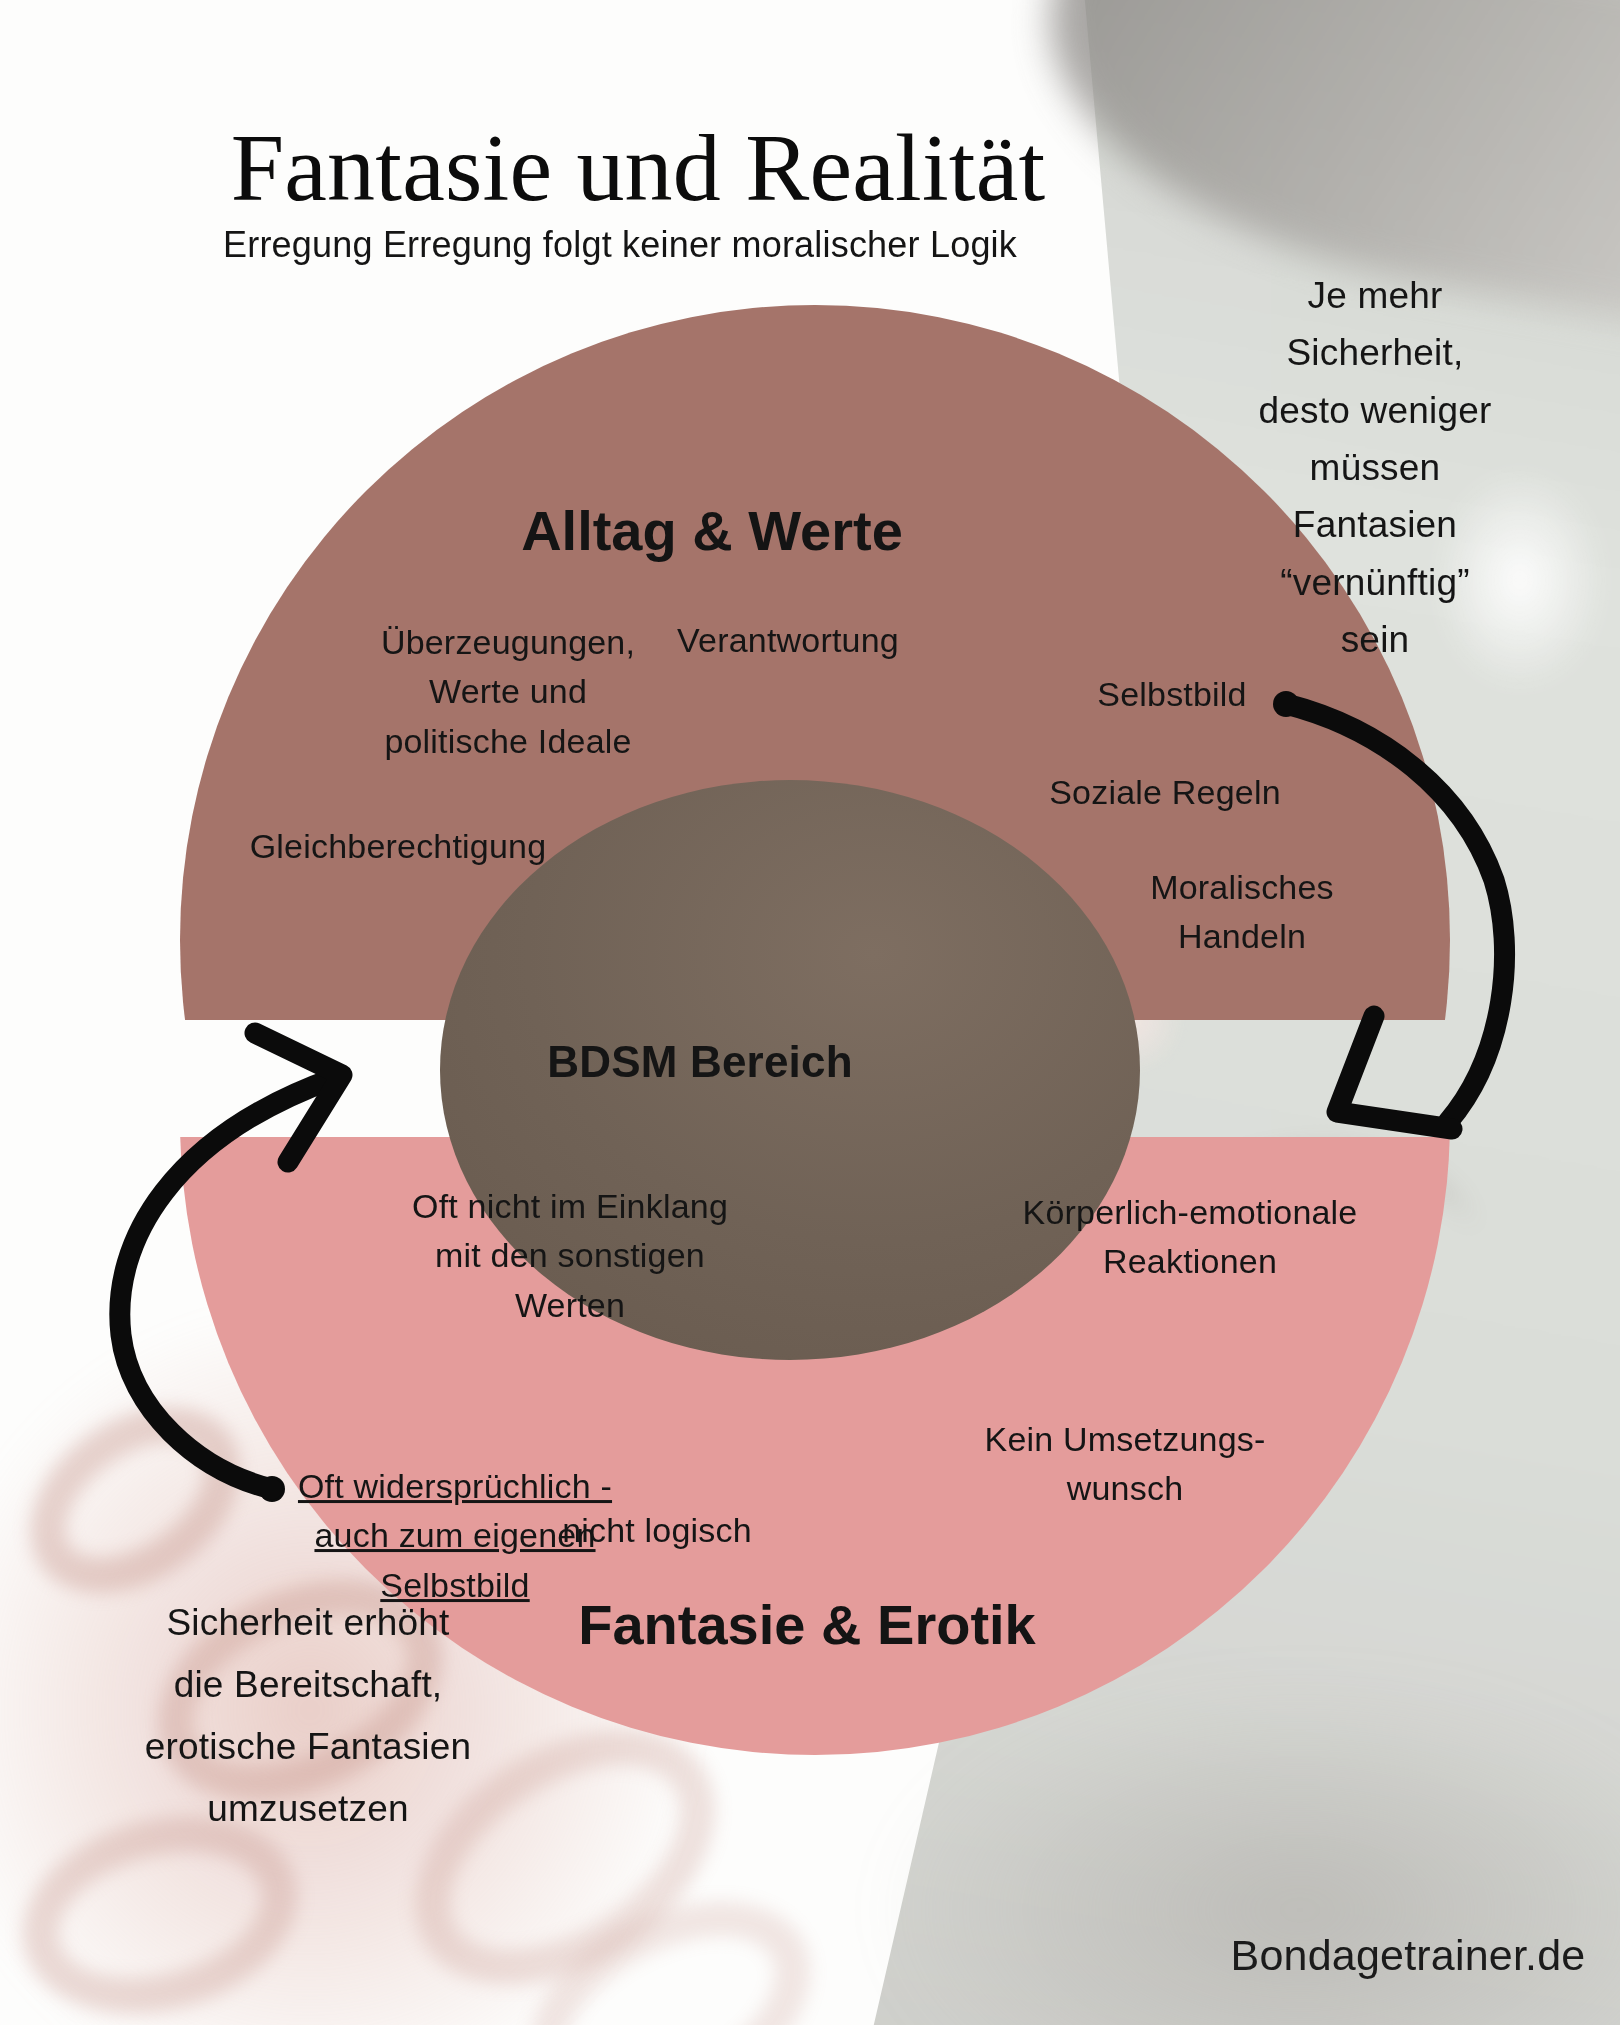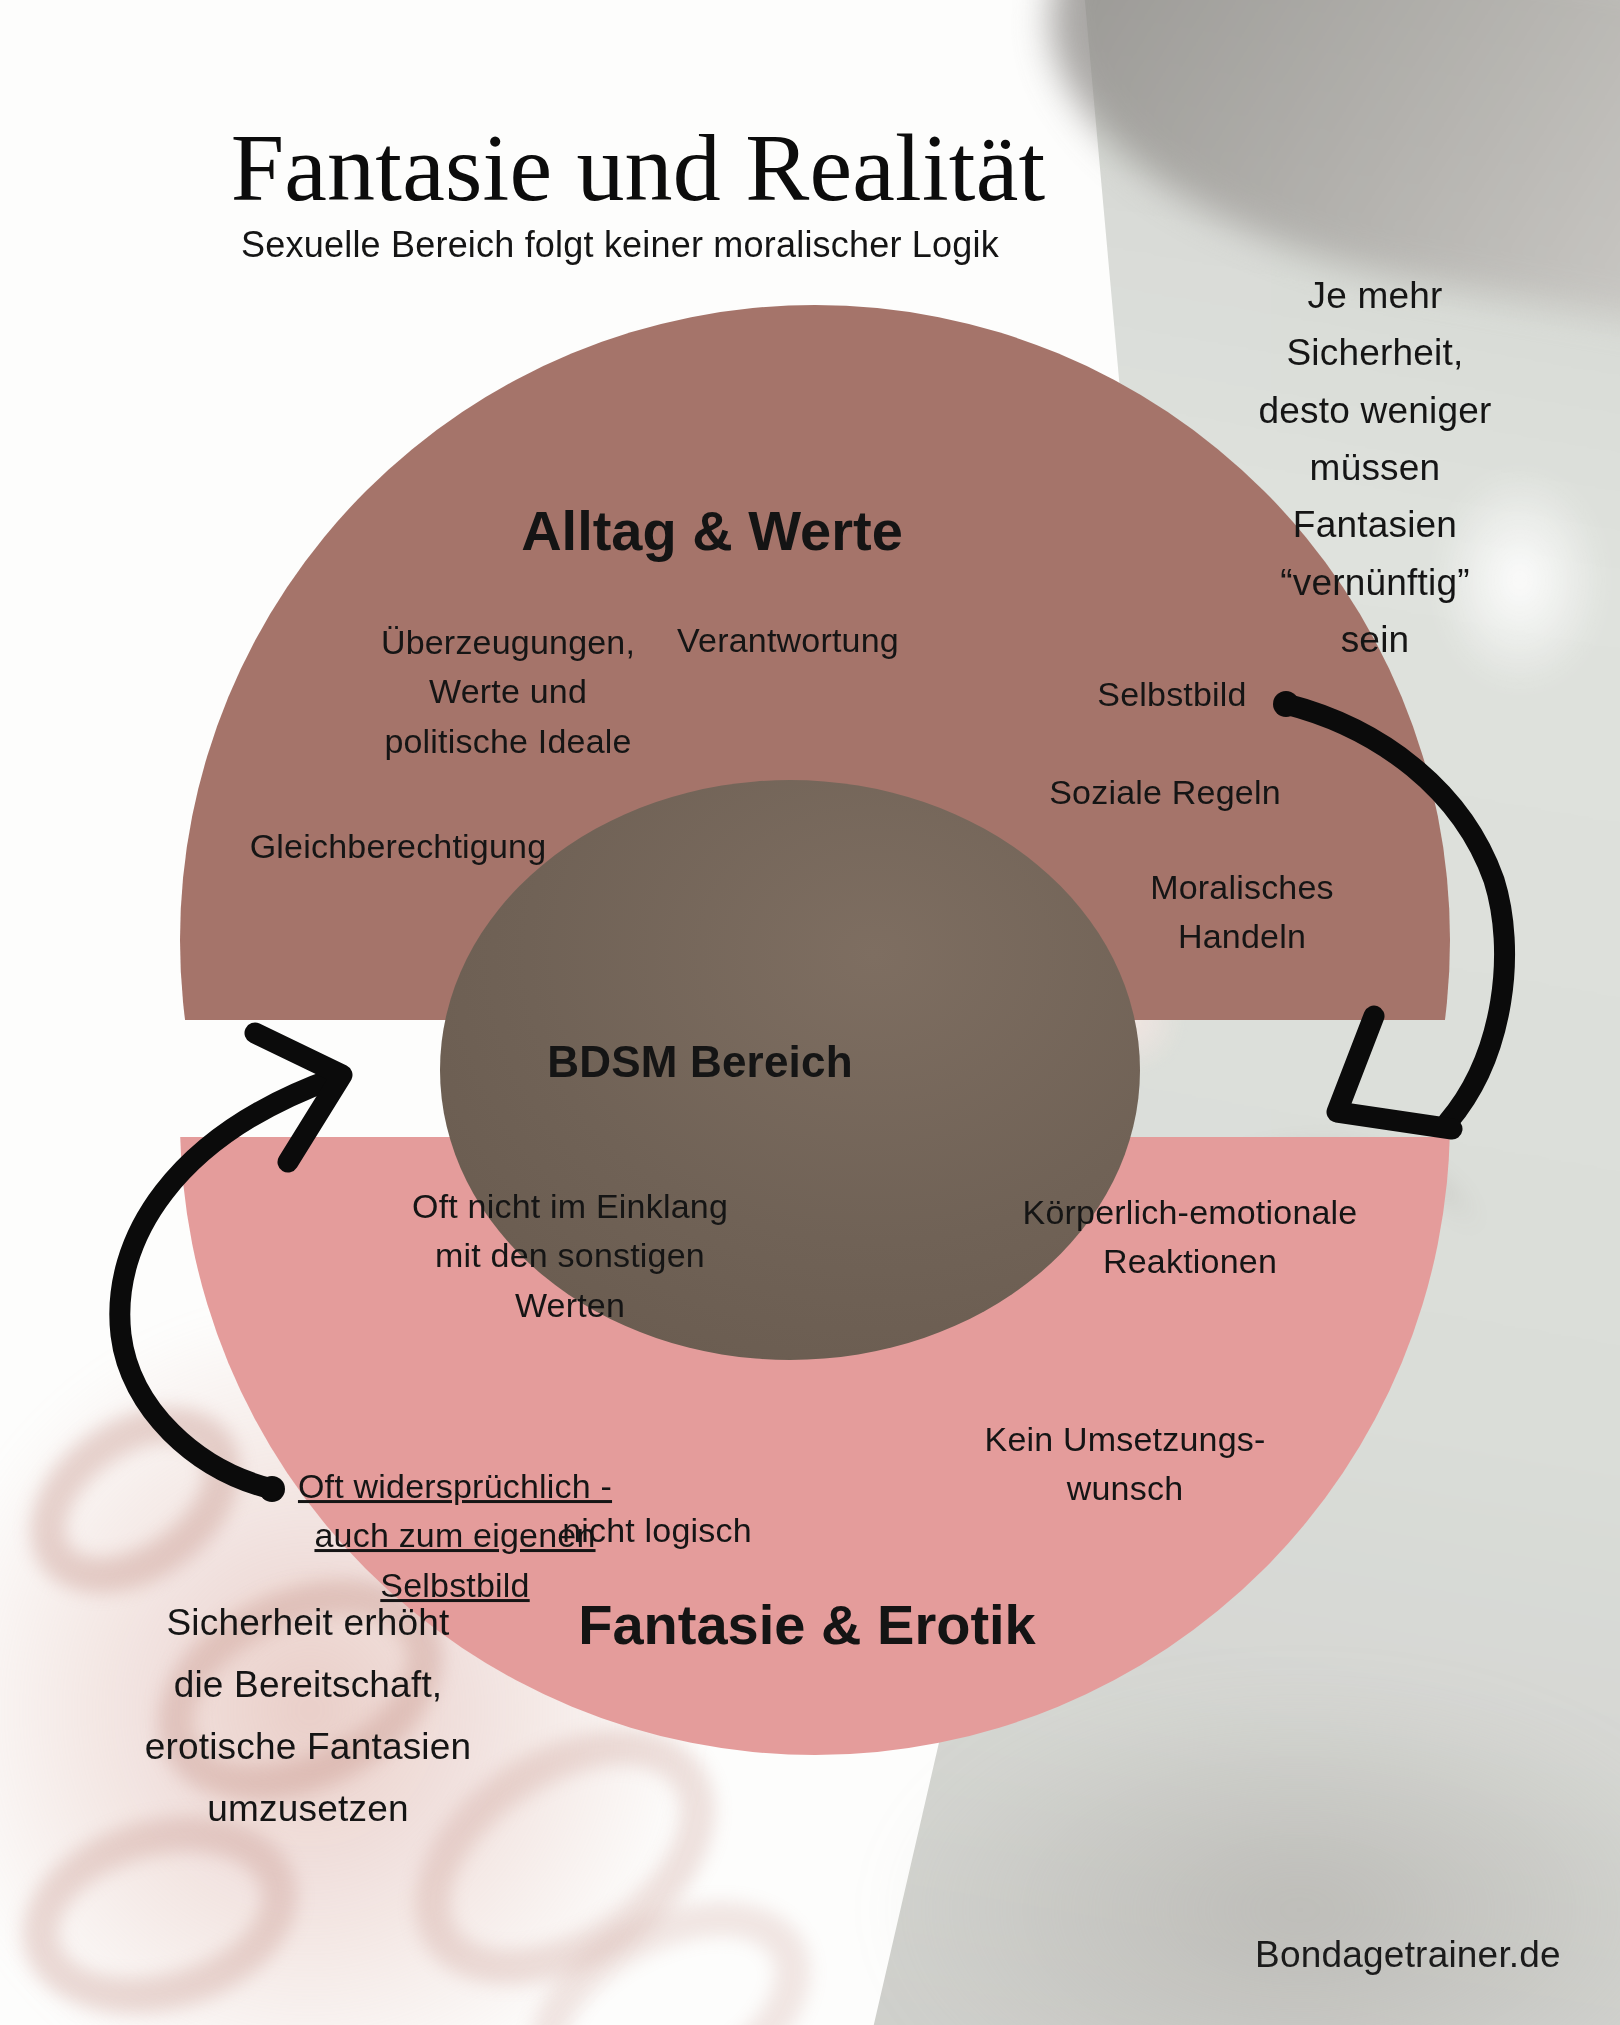--- a/index.html
+++ b/index.html
@@ -58,21 +58,21 @@
 
   
   .lbl { position:absolute; transform:translate(-50%,-50%); text-align:center;
     white-space:pre-line; font-size:34px; line-height:1.45; color:#151515; letter-spacing:.2px; }
   .heading { font-weight:700; font-size:56px; letter-spacing:0; color:#141414; }
   .bdsm { font-weight:700; font-size:44px; }
   .note { font-size:37px; line-height:1.55; }
   .note-left { line-height:1.68; }
   .title { font-family:"Liberation Serif", serif; font-size:96px; line-height:1; white-space:nowrap; font-weight:400; color:#0c0c0c; }
   .subtitle { font-size:36px; }
-  .watermark { font-size:37px; color:#1b1b1b; }
+  .watermark { font-size:43px; color:#1b1b1b; }
 </style>
 </head>
 <body>
 
 <div class="stage">
 
   <div class="bg photo-wash"></div>
   <div class="bg head-wedge"></div>
   <div class="bg hl-blob"></div>
   <div class="bg pink-wash"></div>
@@ -101,21 +101,21 @@
       <path d="M1374 1016 L1337 1112 L1452 1129"></path>
     </g>
     <g>
       <circle cx="272" cy="1489" r="13"></circle>
       <path d="M272 1489 C195 1470 130 1408 121 1335 C110 1240 175 1135 335 1078"></path>
       <path d="M255 1033 L342 1075 L288 1162"></path>
     </g>
   </svg>
 
   <div class="lbl title" style="left:622px; top:168px;margin-left:16px;">Fantasie und Realität</div>
-  <div class="lbl subtitle" style="left:620px; top:245px;">Sexuelle Bereich folgt keiner moralischer Logik</div>
+  <div class="lbl subtitle" style="left:620px; top:245px;">Erregung Erregung folgt keiner moralischer Logik</div>
 
   <div class="lbl note" style="left:1375px; top:468px;">Je mehr Sicherheit,
 desto weniger
 müssen Fantasien
 “vernünftig” sein</div>
   <div class="lbl note note-left" style="left:308px; top:1716px;">Sicherheit erhöht
 die Bereitschaft,
 erotische Fantasien
 umzusetzen</div>
 

